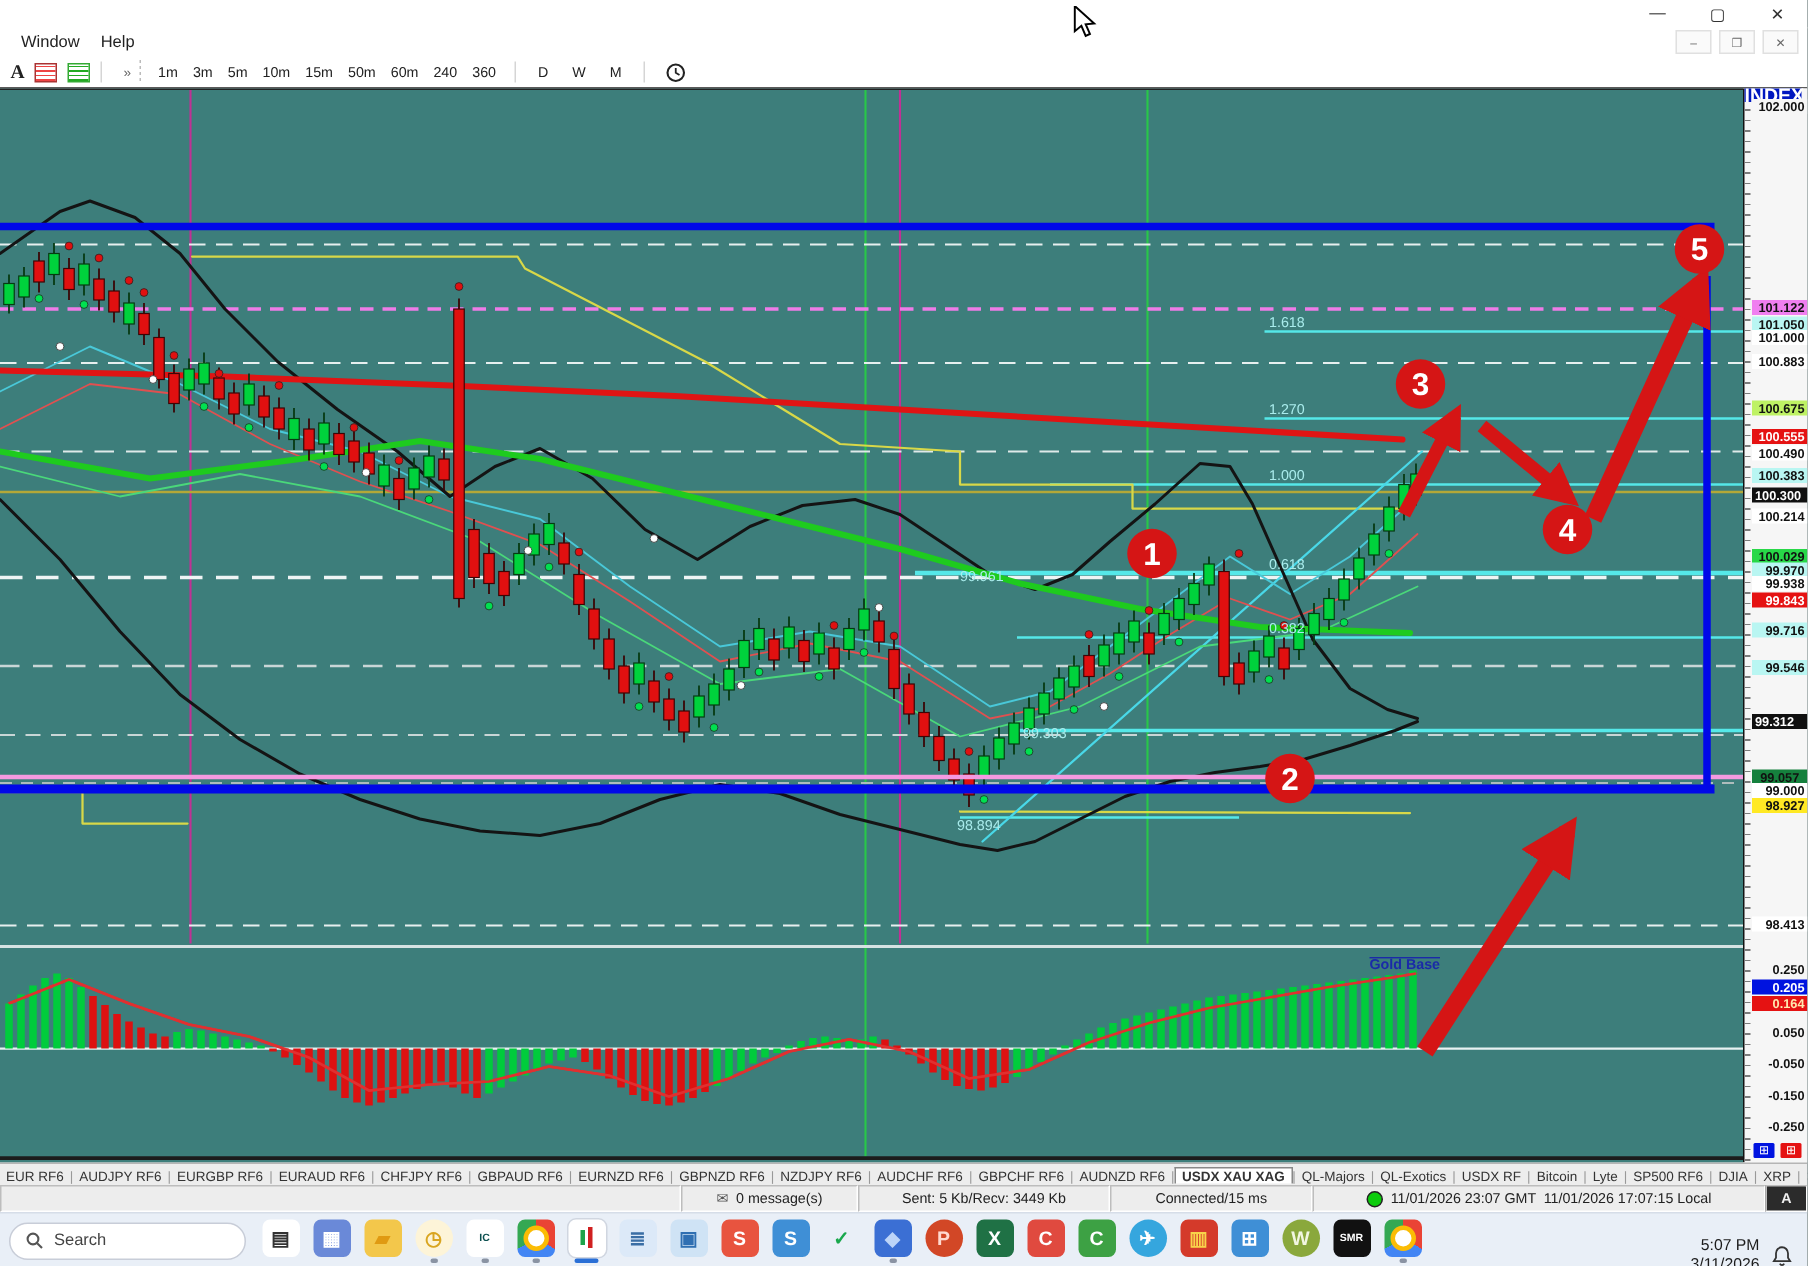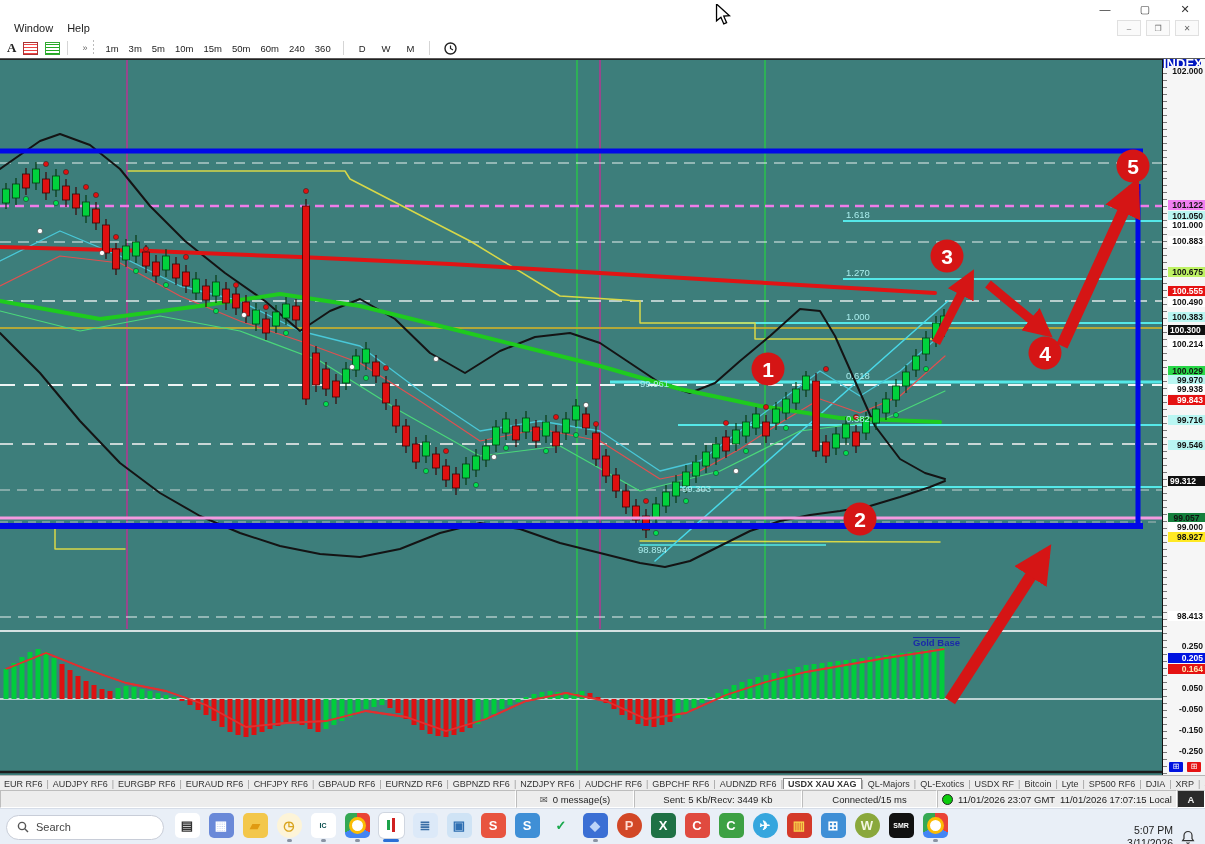--- a/index.html
+++ b/index.html
@@ -642,21 +642,21 @@
     <div class="seg" style="width:118px;">
       <span style="color:#555;">✉</span>
       <span>0 message(s)</span>
     </div>
     <div class="seg" style="width:168px;">
       <span>Sent: 5 Kb/Recv: 3449 Kb</span>
     </div>
     <div class="seg" style="width:135px;">
       <span>Connected/15 ms</span>
     </div>
-    <div class="seg" style="width:240px;">
+    <div class="seg" style="width:302px;">
       <span style="width:9px;height:9px;border-radius:50%;background:#0ccc0c;border:1px solid #222;display:inline-block;"></span>
       <span>11/01/2026 23:07 GMT</span>
       <span>11/01/2026 17:07:15 Local</span>
     </div>
     <div class="seg" style="width:28px;background:#2b2b2b;color:#eee;font-weight:bold;">A</div>
   </div>
 
   <div id="taskbar">
     <div id="search">
       <svg width="12" height="12" viewBox="0 0 12 12">

